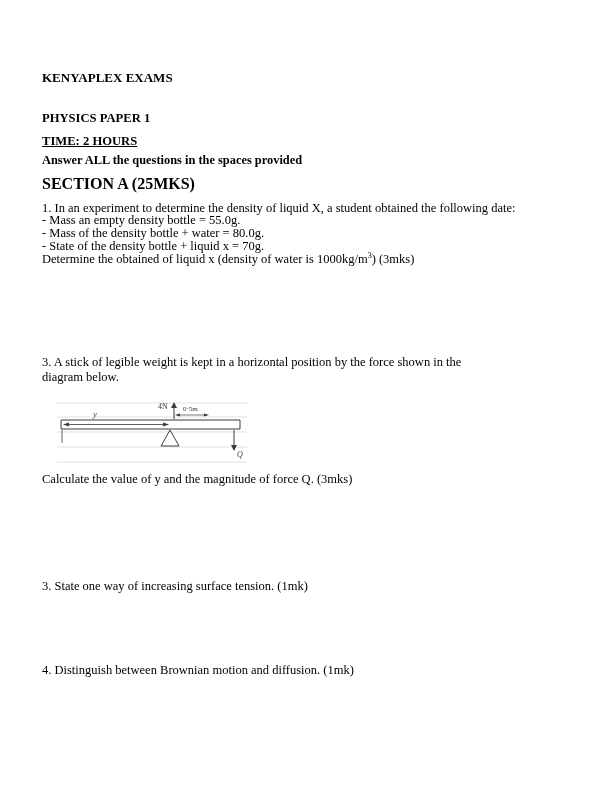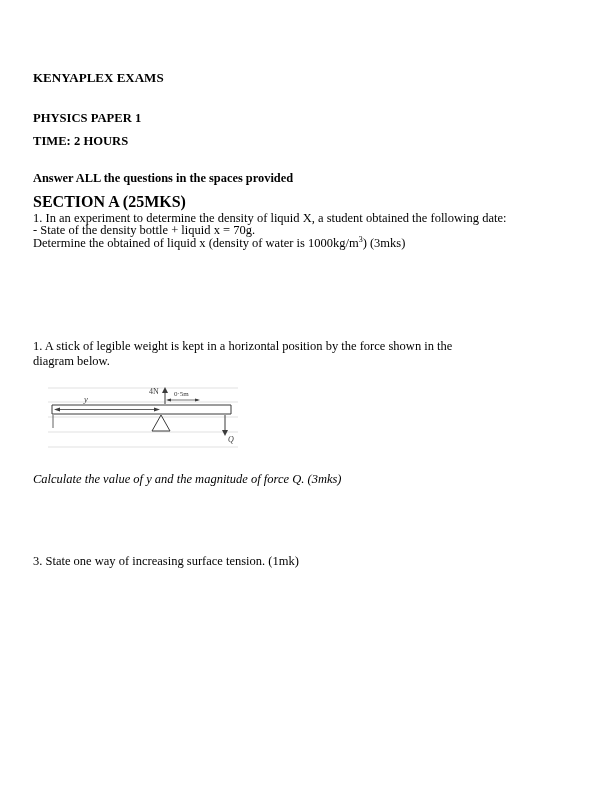--- a/index.html
+++ b/index.html
@@ -6,37 +6,37 @@
   body {
     width: 612px; height: 792px;
     font-family: "Liberation Serif", "DejaVu Serif", serif;
     color: #000;
     position: relative;
     overflow: hidden;
   }
   .page {
     box-sizing: border-box;
     width: 612px; height: 792px;
-    padding: 70px 74px 0 33px;
+    padding: 70px 74px 0 42px;
     background: #fff;
   }
   .t { font-size: 12.5px; line-height: 1.18; }
   .b { font-weight: bold; }
   .title { font-size: 13px; margin-bottom: 26px; }
   .hline { font-size: 12.6px; margin-bottom: 8px; }
-  .hline.last { margin-bottom: 0; }
-  .instruction { margin-top: 22px; font-size: 12.4px; }
+  .hline.last { margin-bottom: 0; text-decoration: underline; }
+  .instruction { margin-top: 4px; font-size: 12.4px; }
   .section-title { margin-top: 7px; font-size: 16px; }
   .q1-block div { line-height: 1.03; }
-  .q1-block { margin-top: 0; }
+  .q1-block { margin-top: 8px; }
   sup { font-size: 8px; line-height: 0; }
   .q2-text { margin-top: 89px; max-width: 462px; }
   .diagram-wrap { margin-top: 14px; margin-left: 15px; width: 190px; height: 72px; }
-  .calc-line { margin-top: 17px; font-style: italic; }
-  .q3-line { margin-top: 68px; }
+  .calc-line { margin-top: 2px; }
+  .q3-line { margin-top: 92px; }
   .q4-line { margin-top: 69px; }
   svg text {
     font-family: "Liberation Serif", serif;
     fill: #3b3b3b;
   }
 </style>
 </head>
 <body>
 
 <div class="page">
@@ -45,25 +45,27 @@
 
   <div class="t b hline">PHYSICS PAPER 1</div>
   <div class="t b hline last">TIME: 2 HOURS</div>
 
   <div class="t b instruction">Answer ALL the questions in the spaces provided</div>
 
   <div class="t b section-title">SECTION A (25MKS)</div>
 
   <div class="t q1-block">
     <div>1. In an experiment to determine the density of liquid X, a student obtained the following date:</div>
+    <div>- Mass an empty density bottle = 55.0g.</div>
+    <div>- Mass of the density bottle + water = 80.0g.</div>
     <div>- State of the density bottle + liquid x = 70g.</div>
     <div><span>Determine the obtained of liquid x (density of water is 1000kg/m</span><sup>3</sup><span>) (3mks)</span></div>
   </div>
 
-  <div class="t q2-text">1. A stick of legible weight is kept in a horizontal position by the force shown in the diagram below.</div>
+  <div class="t q2-text">3. A stick of legible weight is kept in a horizontal position by the force shown in the diagram below.</div>
 
   <div class="diagram-wrap">
     <svg width="190" height="72" viewBox="0 0 190 72">
 
       <g stroke="#cfcfcf" stroke-width="0.6">
         <line x1="0" y1="5" x2="190" y2="5"></line>
         <line x1="0" y1="19" x2="190" y2="19"></line>
         <line x1="0" y1="34" x2="190" y2="34"></line>
         <line x1="0" y1="49" x2="190" y2="49"></line>
         <line x1="0" y1="64" x2="190" y2="64"></line>
@@ -105,14 +107,15 @@
       <text x="180" y="59" font-size="8" font-style="italic">Q</text>
 
       <line x1="5" y1="32" x2="5" y2="45" stroke="#3b3b3b" stroke-width="0.8"></line>
     </svg>
   </div>
 
   <div class="t calc-line">Calculate the value of y and the magnitude of force Q. (3mks)</div>
 
   <div class="t q3-line">3. State one way of increasing surface tension. (1mk)</div>
 
+  <div class="t q4-line">4. Distinguish between Brownian motion and diffusion. (1mk)</div>
 
 </div>
 
 </body></html>

